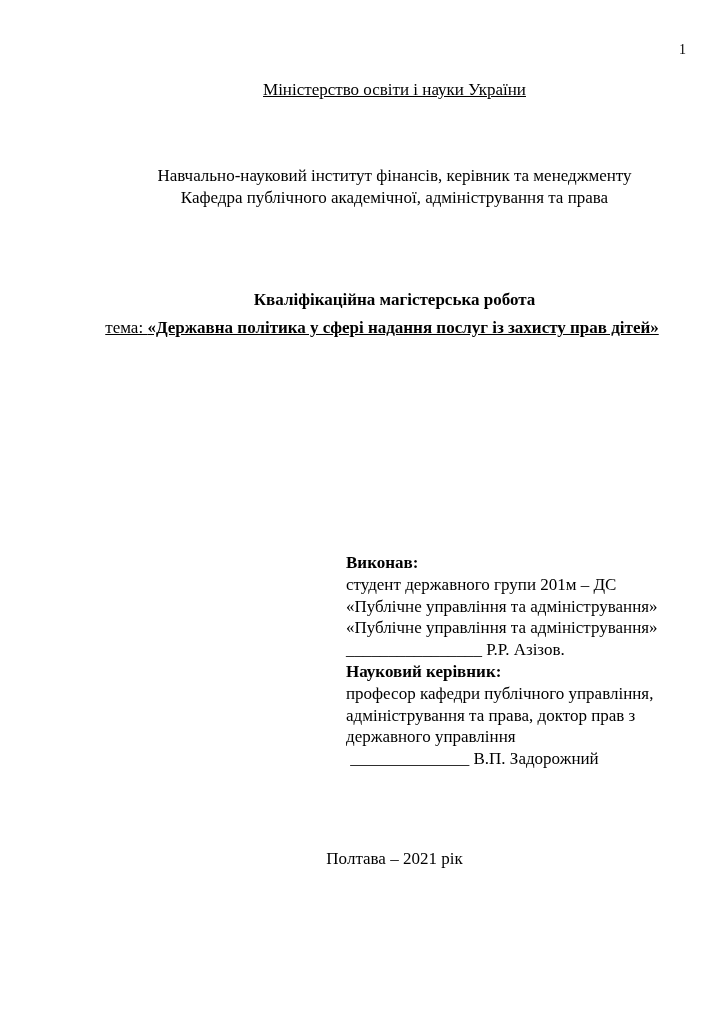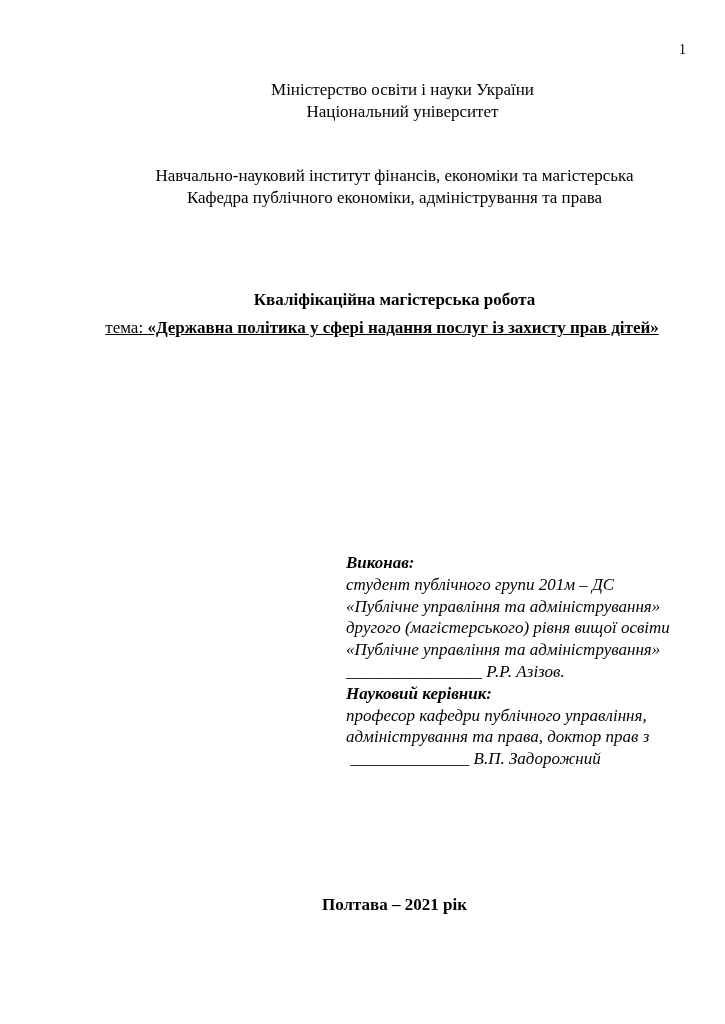--- a/index.html
+++ b/index.html
@@ -22,23 +22,24 @@
   .page-number {
     position: absolute;
     top: 42px;
     left: 679px;
     font-size: 14px;
     line-height: 16px;
   }
   .header {
     position: absolute;
     top: 79px;
-    left: 112px;
+    left: 104px;
     width: 581px;
     text-align: center;
+    text-decoration: underline;
   }
   .subheader {
     position: absolute;
     top: 165px;
     left: 104px;
     width: 581px;
     text-align: center;
   }
   .work-type {
     position: absolute;
@@ -58,61 +59,59 @@
     white-space: nowrap;
     text-decoration: underline;
   }
   .executor {
     position: absolute;
     top: 552px;
     left: 346px;
     width: 355px;
     line-height: 21.8px;
   }
-  .executor > div { white-space: pre; font-style: italic; }
+  .executor > div { white-space: pre; }
   .footer {
     position: absolute;
-    top: 894px;
+    top: 848px;
     left: 104px;
     width: 581px;
     text-align: center;
-    font-weight: bold;
   }
 </style>
 </head>
 <body>
 
 <div class="page">
 
   <div class="page-number">1</div>
 
   <div class="header">
     <div>Міністерство освіти і науки України</div>
-    <div>Національний університет</div>
   </div>
 
   <div class="subheader">
-    <div>Навчально-науковий інститут фінансів, економіки та магістерська</div>
-    <div>Кафедра публічного економіки, адміністрування та права</div>
+    <div>Навчально-науковий інститут фінансів, керівник та менеджменту</div>
+    <div>Кафедра публічного академічної, адміністрування та права</div>
   </div>
 
   <div class="work-type">Кваліфікаційна магістерська робота</div>
 
   <div class="topic">
     <span>тема: </span><span class="b">«Державна політика у сфері надання послуг із захисту прав дітей»</span>
   </div>
 
   <div class="executor">
     <div class="b">Виконав:</div>
-    <div>студент публічного групи 201м – ДС</div>
+    <div>студент державного групи 201м – ДС</div>
     <div>«Публічне управління та адміністрування»</div>
-    <div>другого (магістерського) рівня вищої освіти</div>
     <div>«Публічне управління та адміністрування»</div>
     <div>________________ Р.Р. Азізов.</div>
     <div class="b">Науковий керівник:</div>
     <div>професор кафедри публічного управління,</div>
     <div>адміністрування та права, доктор прав з</div>
+    <div>державного управління</div>
     <div> ______________ В.П. Задорожний</div>
   </div>
 
   <div class="footer">Полтава – 2021 рік</div>
 
 </div>
 
 </body></html>

